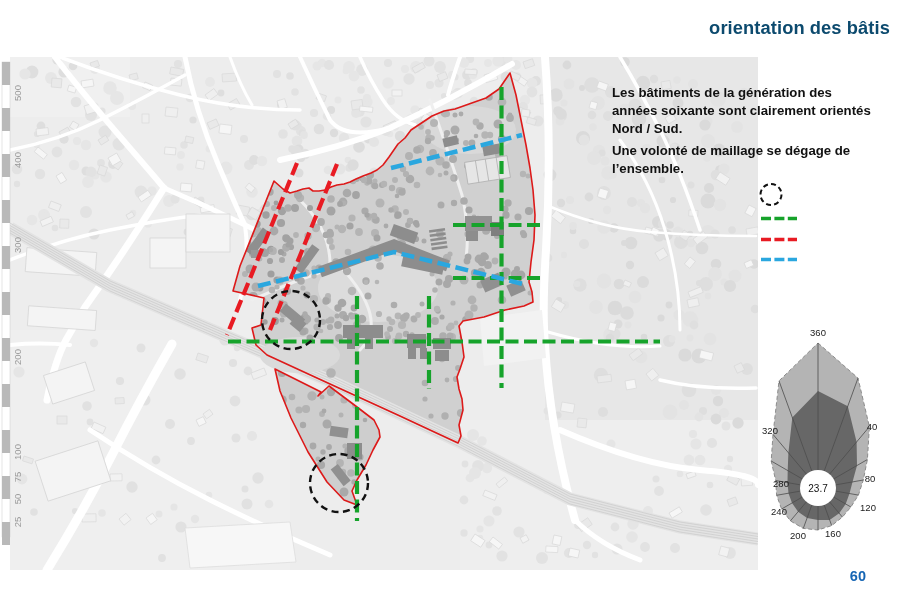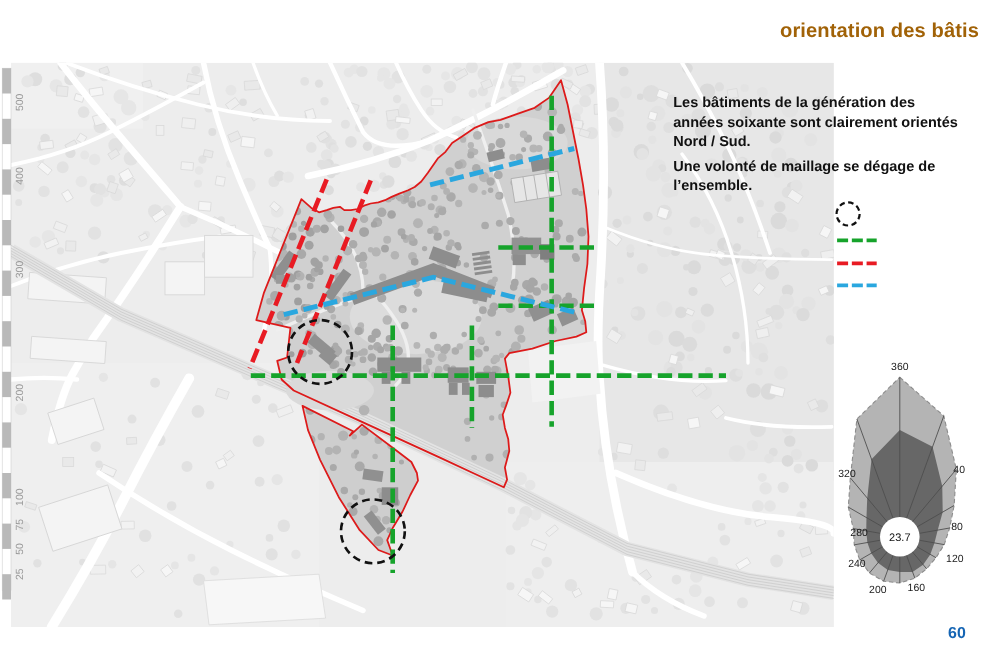--- a/index.html
+++ b/index.html
@@ -1,23 +1,23 @@
 <!DOCTYPE html>
 <html><head>
 <meta charset="utf-8">
 <style>
   html,body { margin:0; padding:0; background:#ffffff; width:900px; height:600px;
                font-family:"Liberation Sans", sans-serif; }
   .page { position:relative; width:900px; height:600px; overflow:hidden; }
   .title { position:absolute; top:17px; right:10px; font-size:18.3px; font-weight:bold;
-            color:#a16207; letter-spacing:0.1px; }
+            color:#0c4a6e; letter-spacing:0.1px; }
   .blurb { position:absolute; left:612px; top:84px; width:295px; font-size:13.2px;
             font-weight:bold; color:#111; line-height:18px; white-space:nowrap; }
   .blurb p { margin:0 0 4px 0; }
-  .pageno { position:absolute; right:22px; top:568px; font-size:14.5px; font-weight:bold;
+  .pageno { position:absolute; right:34px; top:568px; font-size:14.5px; font-weight:bold;
              color:#1565b4; }
 </style>
 </head>
 <body>
 <div class="page">
 <svg width="900" height="600" viewBox="0 0 900 600">
 
 <rect x="0" y="0" width="900" height="600" fill="#ffffff"></rect>
 <clipPath id="mapclip">
         <rect x="10" y="57" width="748" height="513"></rect>

